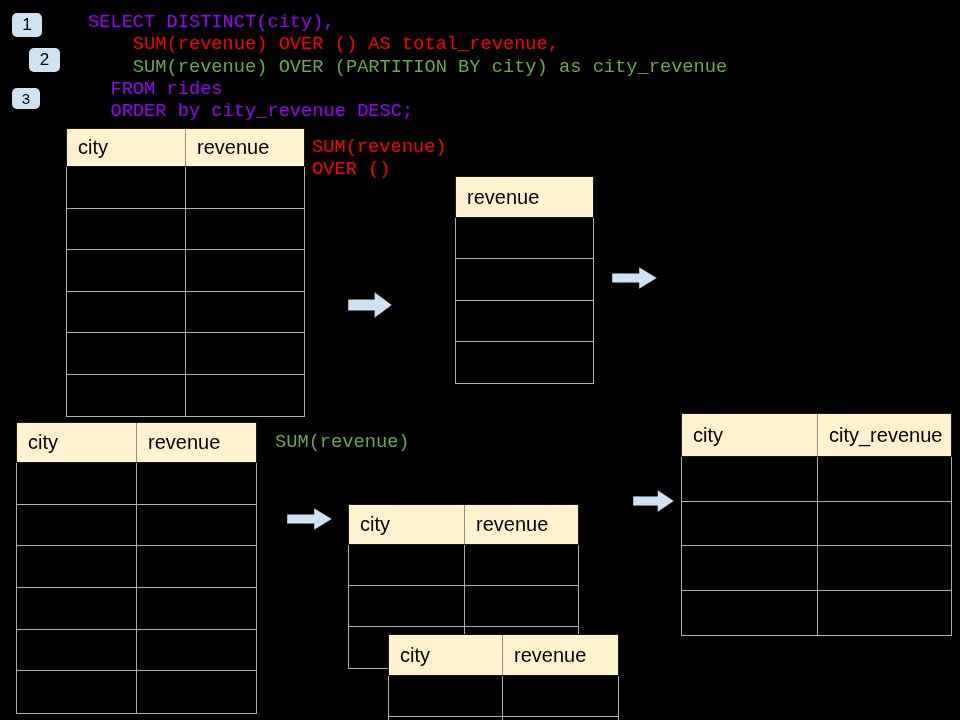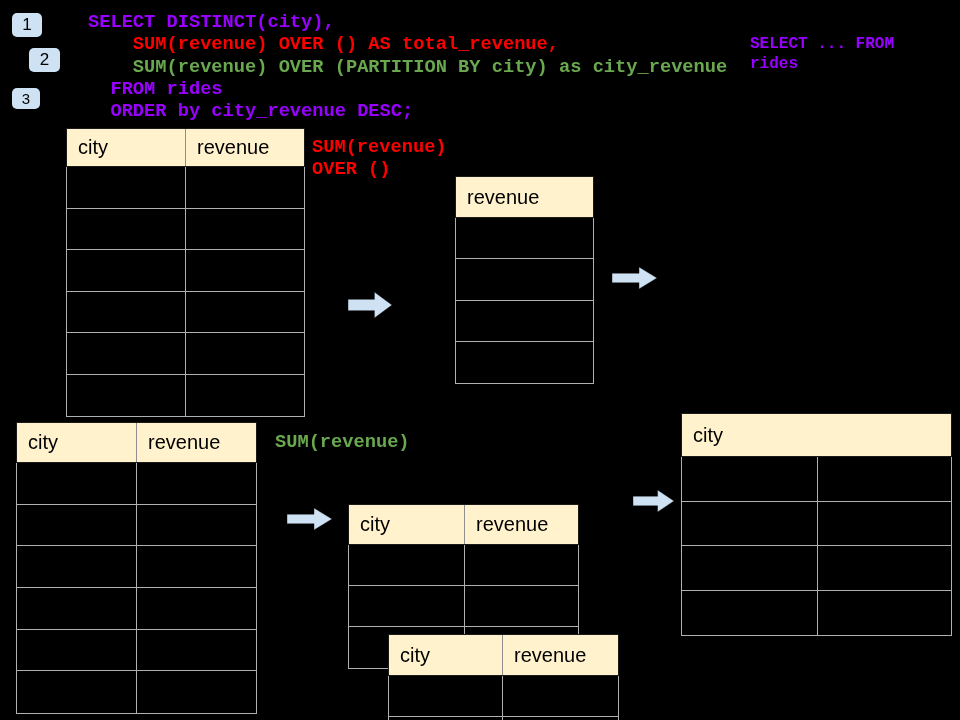--- a/index.html
+++ b/index.html
@@ -26,21 +26,21 @@
     color:var(--text-dark);display:flex;align-items:center;justify-content:center;
     font-size:17px;font-family:"Liberation Sans", sans-serif;
   }
   #badge1{left:12px;top:13px;width:30px;height:24px;}
   #badge2{left:29px;top:48px;width:31px;height:24px;}
   #badge3{left:12px;top:88px;width:28px;height:21px;font-size:15px;}
 
   
   .code{
     position:absolute;font-family:"Liberation Mono", monospace;
-    font-weight:bold;white-space:pre;
+    font-weight:normal;white-space:pre;
   }
   #main-sql{left:88px;top:11px;font-size:18.7px;line-height:22.3px;}
   #side-note{left:750px;top:35px;font-size:16px;line-height:19.5px;}
   #annot-total{left:312px;top:136px;font-size:18.7px;line-height:22.3px;}
   #annot-partition{left:275px;top:431px;font-size:18.7px;line-height:23.5px;}
 
   
   .dtable{position:absolute;background:var(--bg);}
   .thead{
     display:flex;background:var(--header-fill);
@@ -82,21 +82,20 @@
 <body>
 
 <div class="canvas">
 
   <div class="badge" id="badge1">1</div>
   <div class="badge" id="badge2">2</div>
   <div class="badge" id="badge3">3</div>
 
   <div class="code" id="main-sql"><div style="color: rgb(153, 0, 255);">SELECT DISTINCT(city),</div><div style="color: rgb(255, 0, 0);">    SUM(revenue) OVER () AS total_revenue,</div><div style="color: rgb(106, 168, 79);">    SUM(revenue) OVER (PARTITION BY city) as city_revenue</div><div style="color: rgb(153, 0, 255);">  FROM rides</div><div style="color: rgb(153, 0, 255);">  ORDER by city_revenue DESC;</div></div>
 
-  <div class="code" id="side-note"><div style="color: rgb(153, 0, 255);">SELECT ... FROM</div><div style="color: rgb(153, 0, 255);">rides</div></div>
 
   <div class="code" id="annot-total"><div style="color: rgb(255, 0, 0);">SUM(revenue)</div><div style="color: rgb(255, 0, 0);">OVER ()</div></div>
   <div class="code" id="annot-partition"><div style="color: rgb(106, 168, 79);">SUM(revenue)</div></div>
 
   <div class="dtable" id="t1">
       <div class="thead">
         <div class="th c0">city</div>
         <div class="th c1">revenue</div>
       </div>
       <div class="tbody">
@@ -193,20 +192,21 @@
         </div>
         <div class="trow">
           <div class="td c0"></div>
           <div class="td c1"></div>
         </div>
       </div>
     </div>
   <div class="dtable" id="t6">
       <div class="thead">
         <div class="th c0">city</div>
+        <div class="th c1">city_revenue</div>
       </div>
       <div class="tbody">
         <div class="trow">
           <div class="td c0"></div>
           <div class="td c1"></div>
         </div>
         <div class="trow">
           <div class="td c0"></div>
           <div class="td c1"></div>
         </div>

